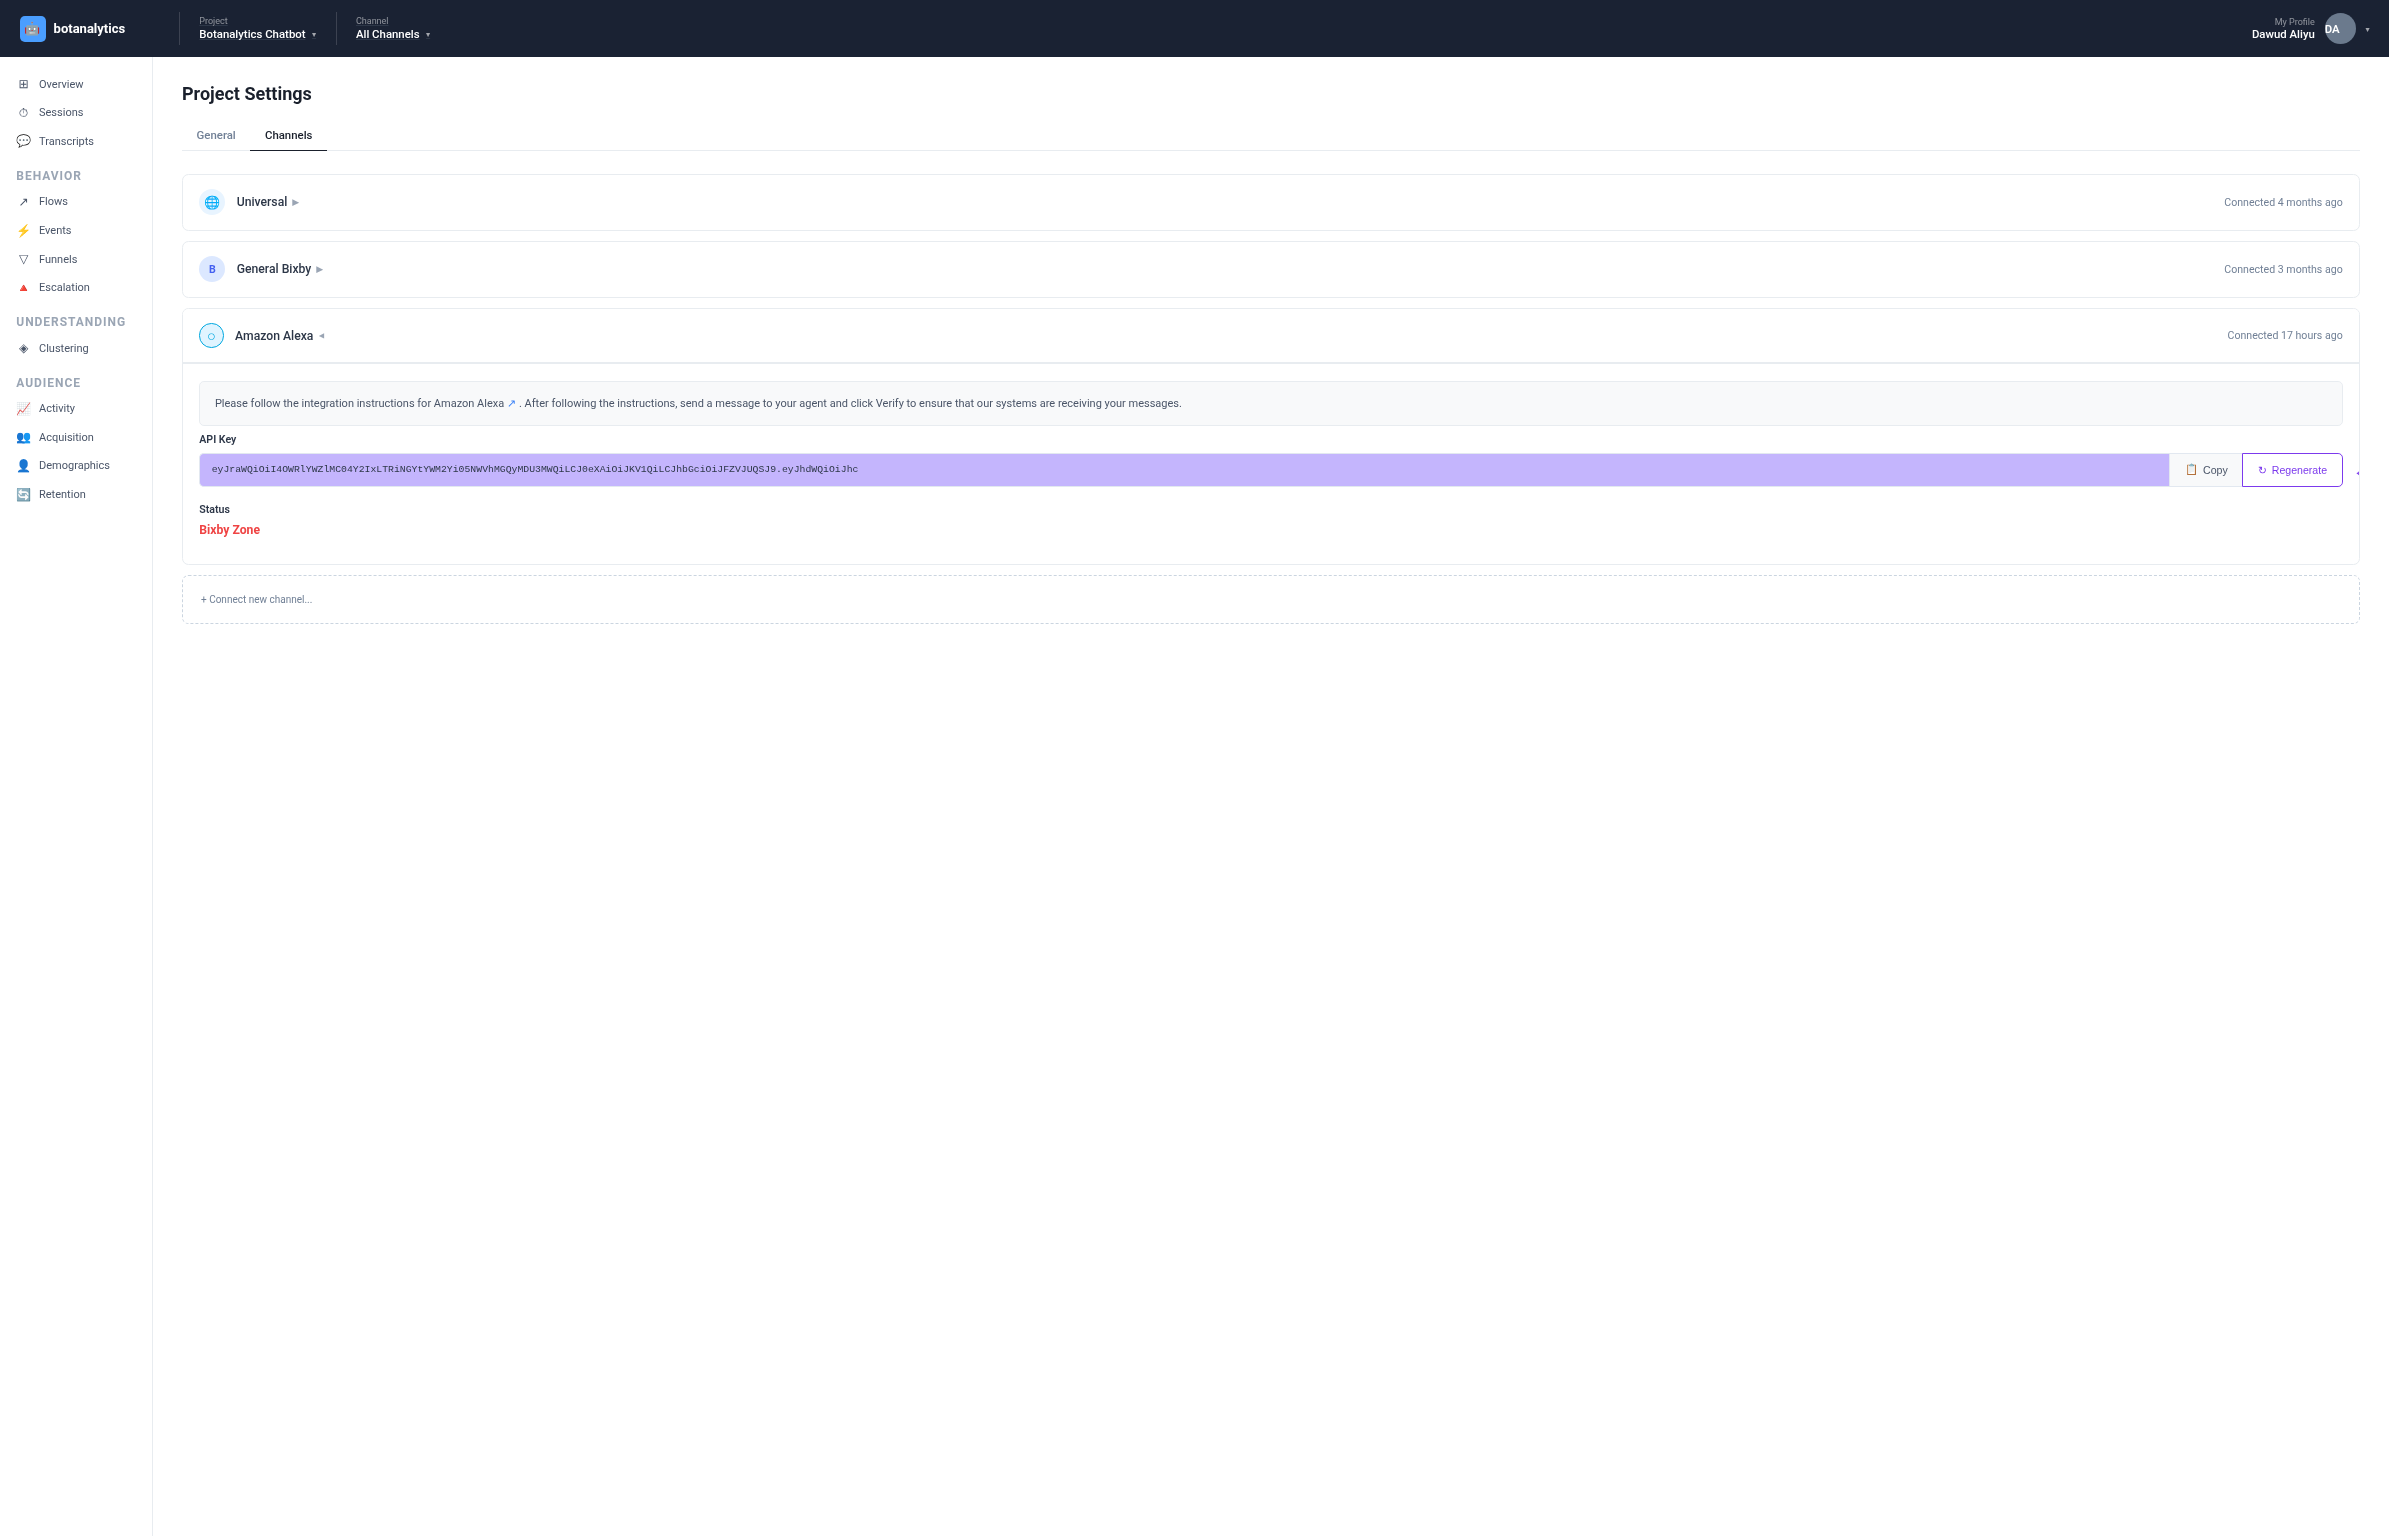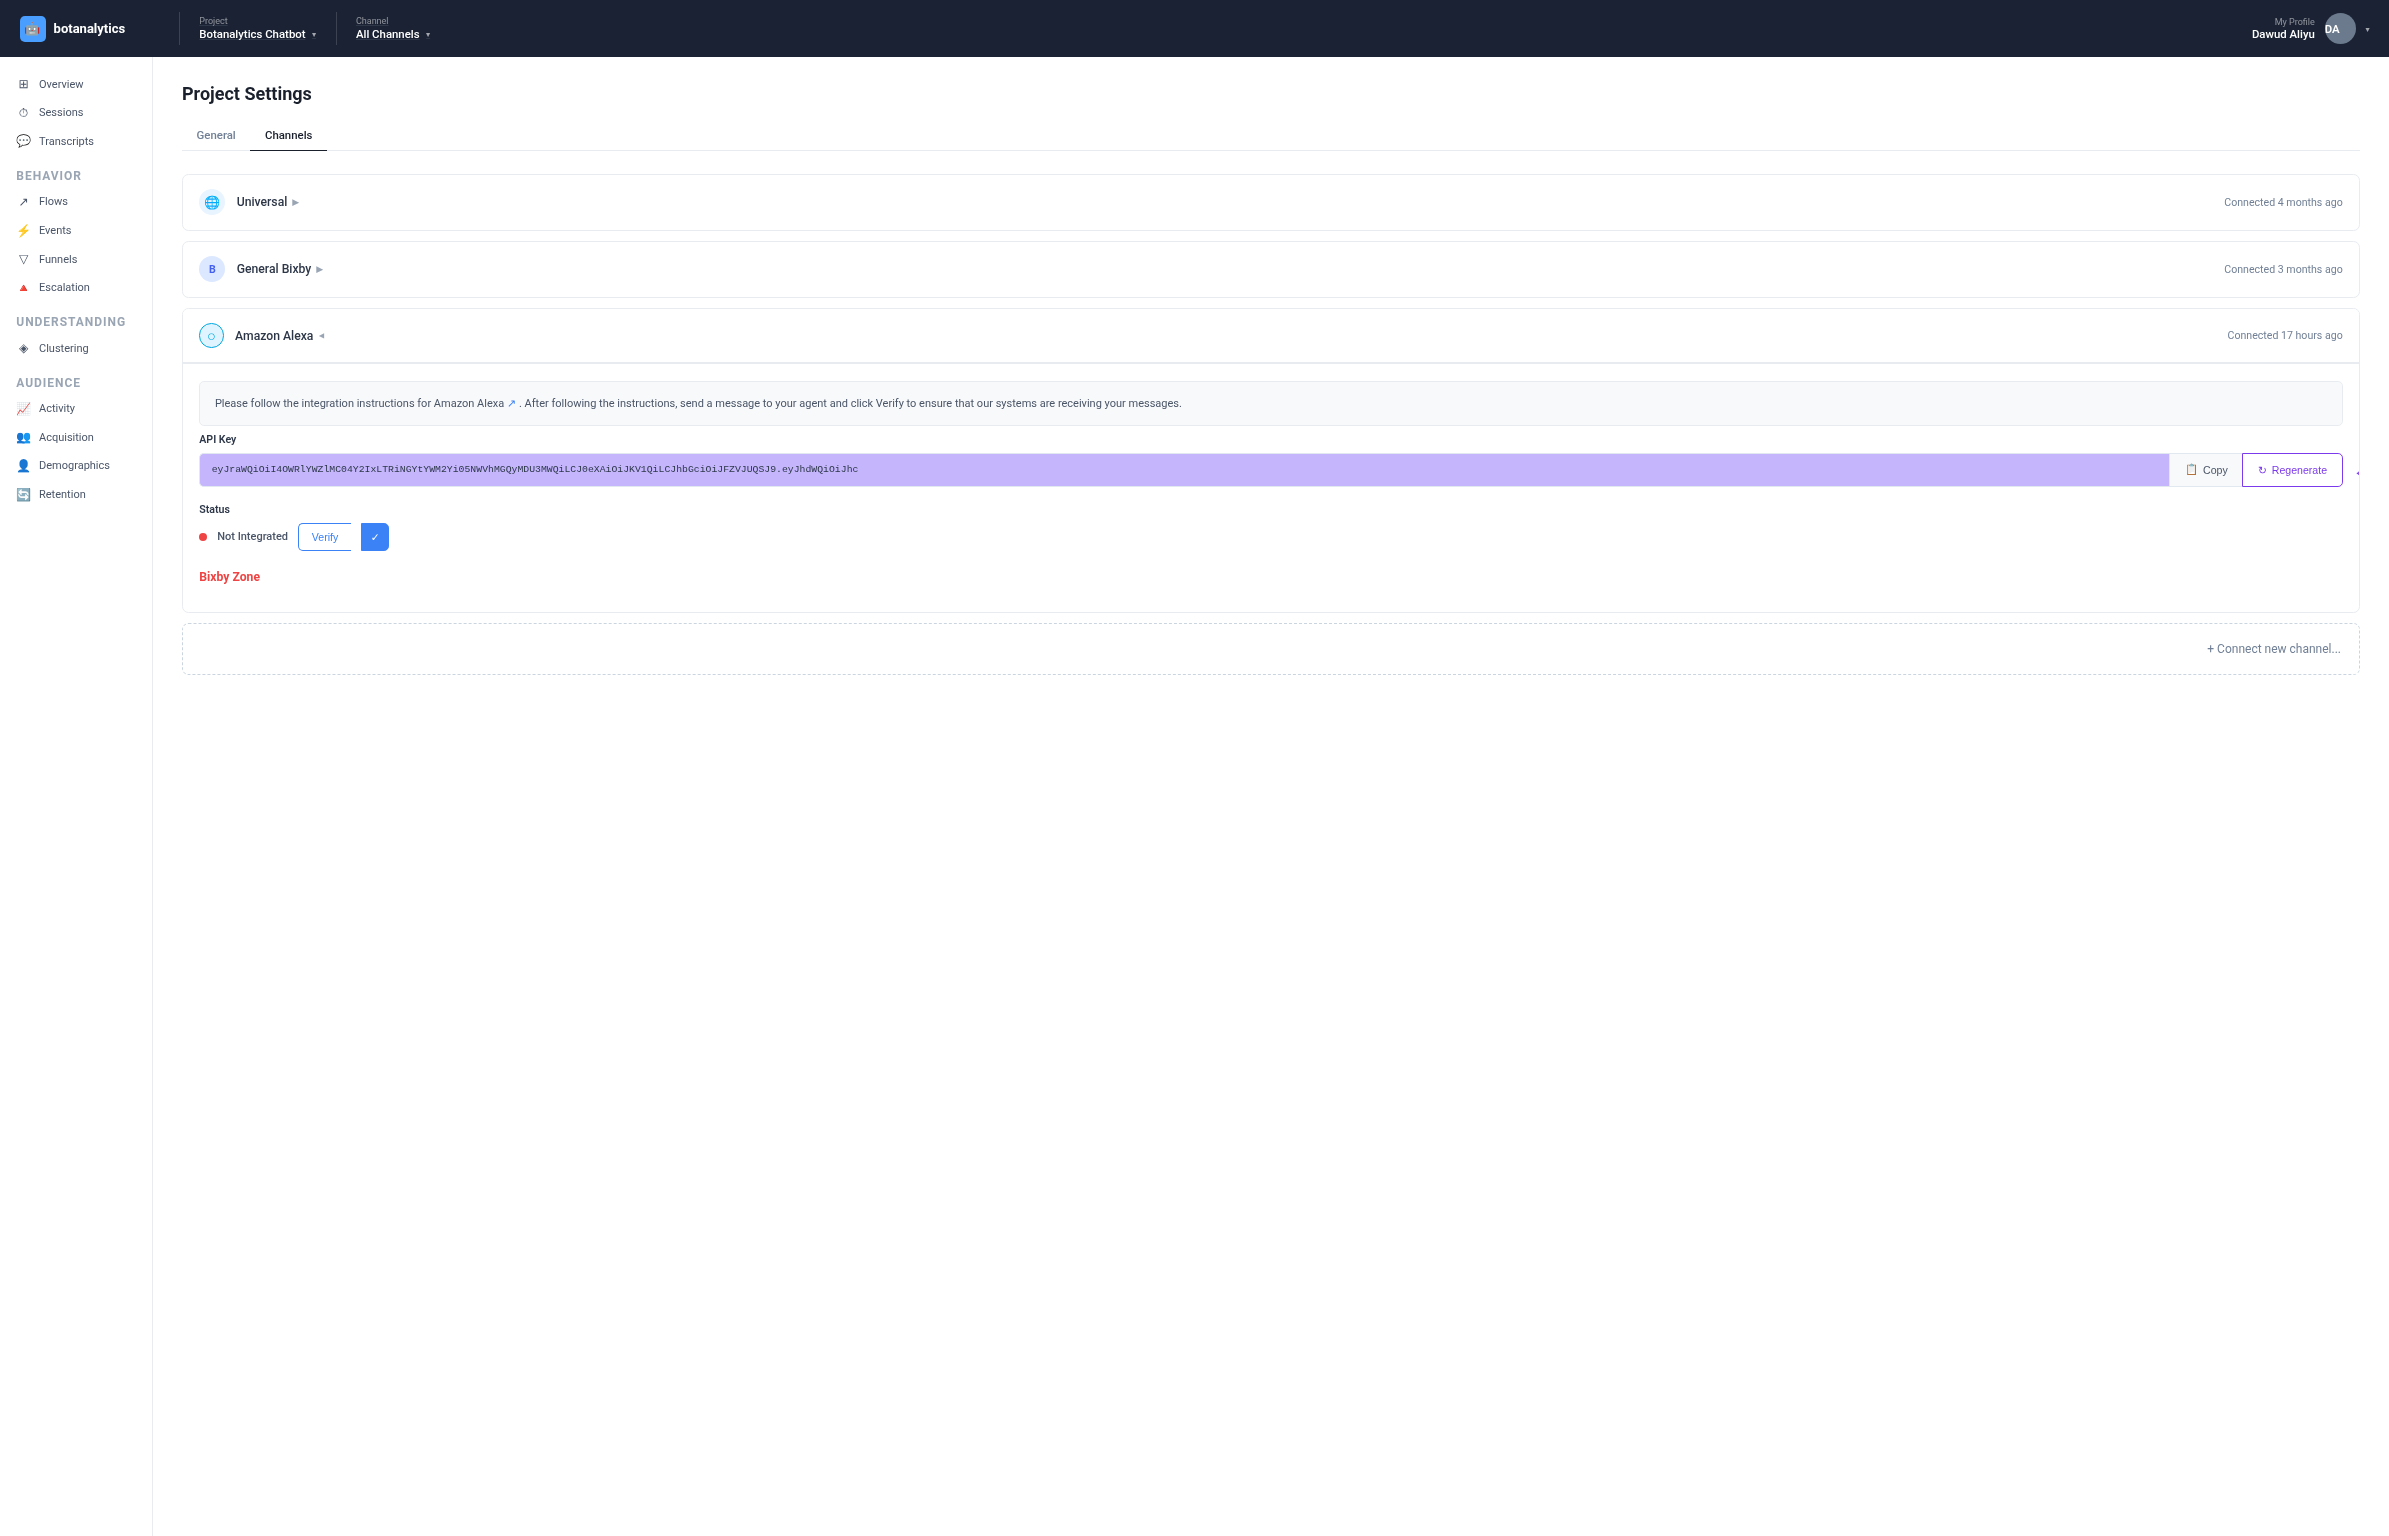--- a/index.html
+++ b/index.html
@@ -277,24 +277,24 @@
       font-size: 10.6px;
       color: #ef4444;
       font-weight: 500;
     }
 
     
     .connect-new-channel {
       border: 1.6px dashed #cbd5e0;
       border-radius: 6.5px;
       padding: 18px;
-      text-align: right;
+      text-align: left;
       cursor: pointer;
       color: #718096;
-      font-size: 12px;
+      font-size: 10px;
       margin-top: 6.5px;
     }
     .btn-regenerate-wrapper {
       position: relative;
     }
   </style>
 </head>
 <body>
 
 <nav class="topnav">
@@ -449,26 +449,20 @@
           <button class="btn-regenerate">
             <span>↻</span>
             <span>Regenerate</span>
           </button>
 
           <span style="position:absolute; right:-28px; top:50%; transform:translateY(-50%); color:#7c3aed; font-size:18px; font-weight:bold;">←</span>
         </div>
       </div>
 
       <div class="field-label">Status</div>
-      <div class="status-row">
-        <span class="status-dot"></span>
-        <span class="status-text">Not Integrated</span>
-        <button class="btn-verify">Verify</button>
-        <button class="btn-verify-check">✓</button>
-      </div>
 
       <div class="danger-zone-title">Bixby Zone</div>
     </div>
   </div>
 
   <div class="connect-new-channel">
     <span></span>
     <span>+ Connect new channel...</span>
   </div>
 </main>

